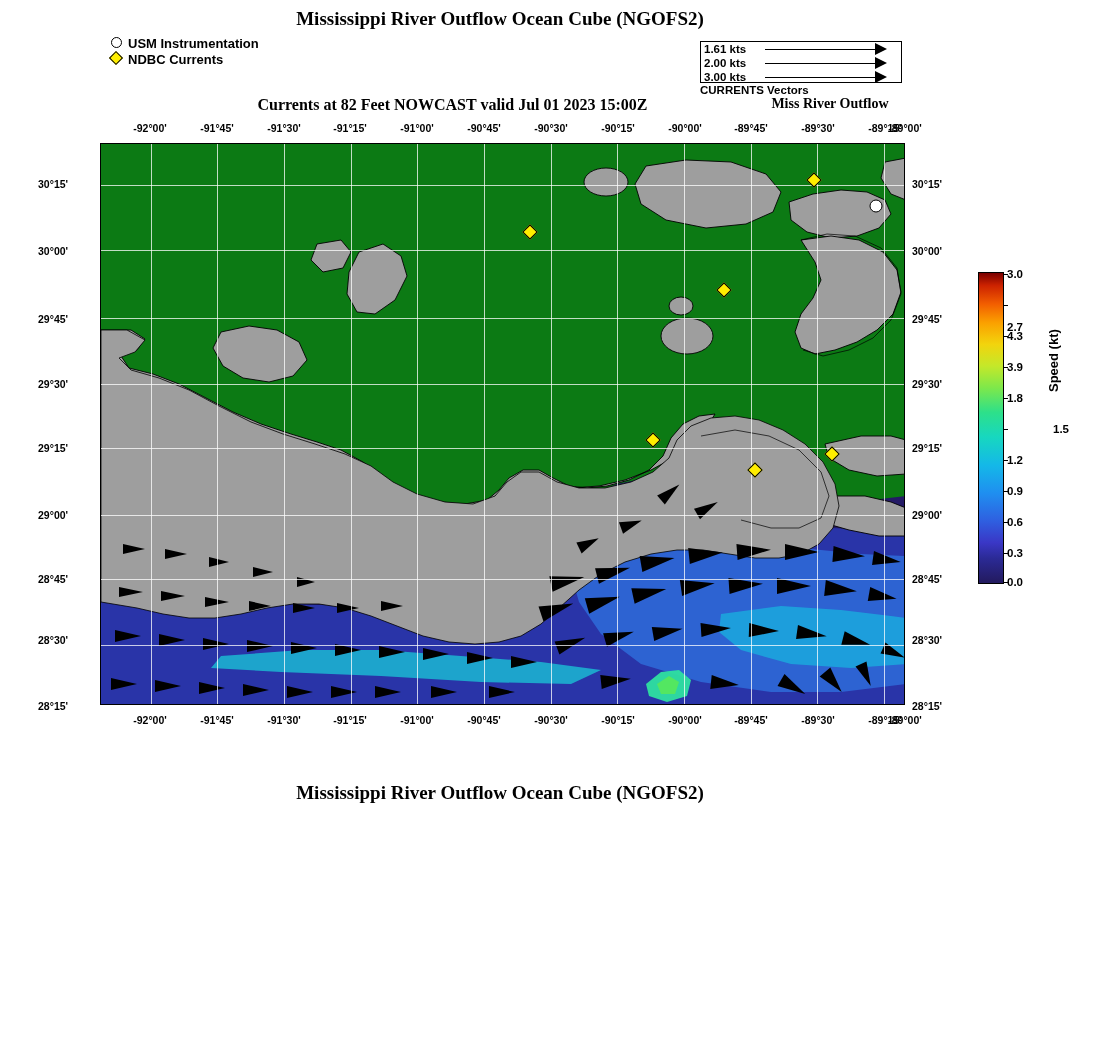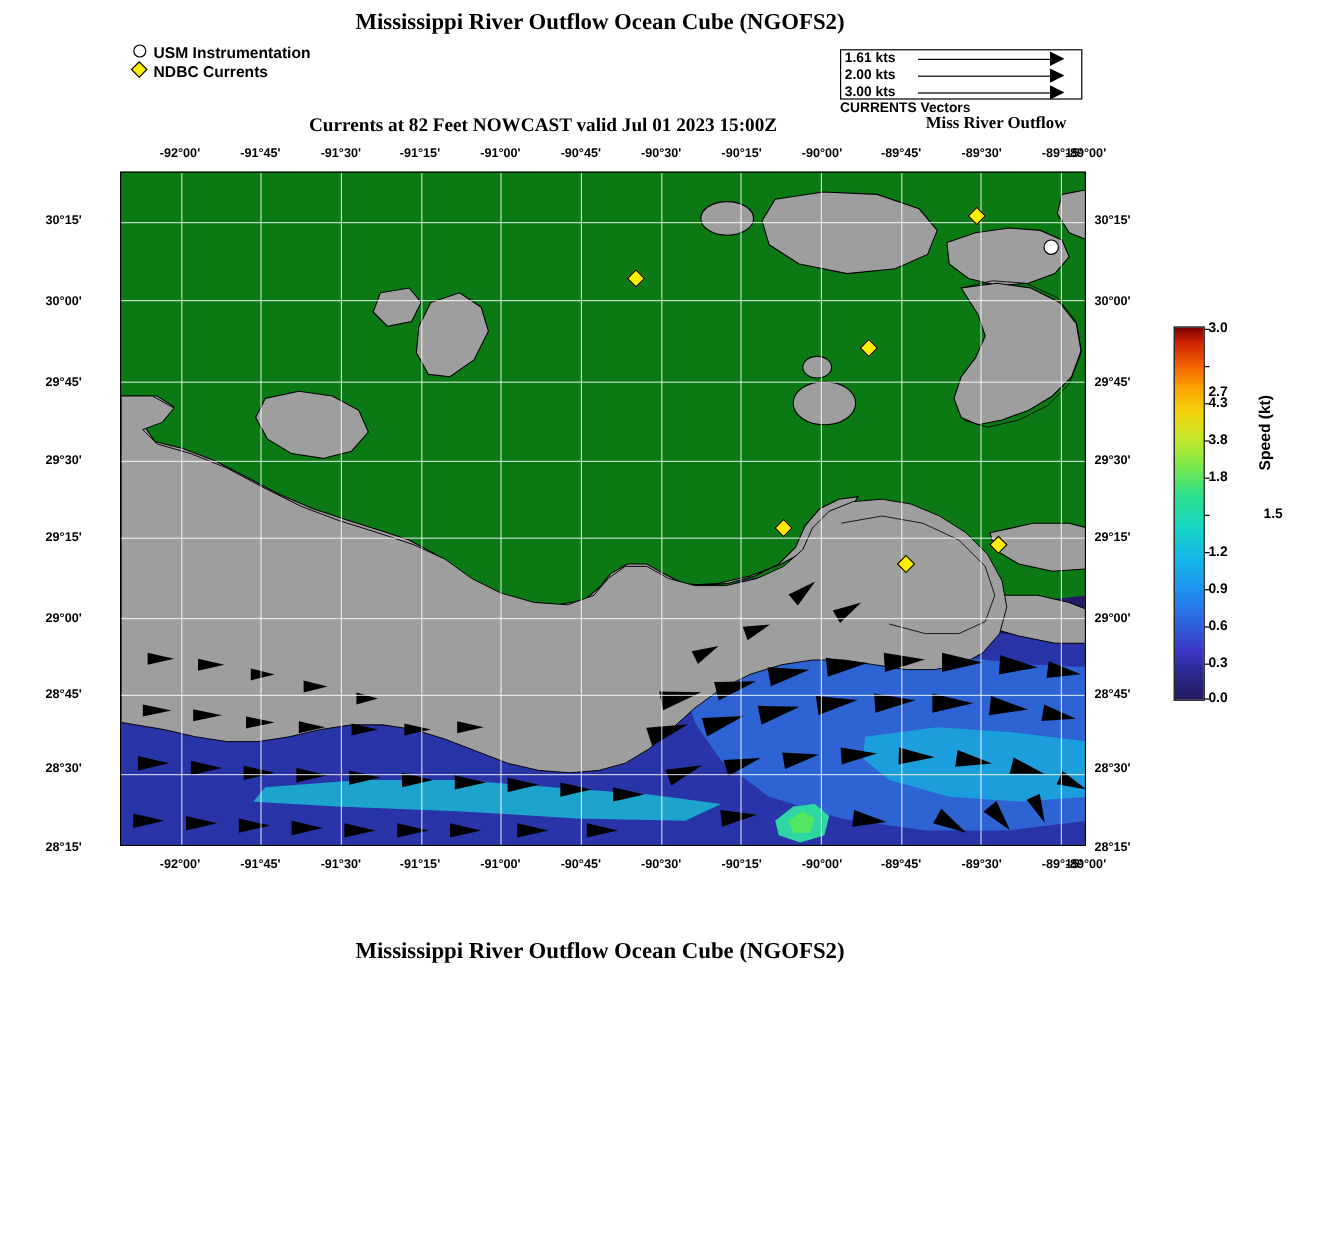--- a/index.html
+++ b/index.html
@@ -662,21 +662,21 @@
 <div class="abs" id="colorbar-wrap">
   <div id="colorbar"></div>
 
   <span class="cb-tickmark" style="top:2px;"></span>
   <span class="cb-tick" style="top:2px;">3.0</span>
   <span class="cb-tickmark" style="top:33px;"></span>
   <span class="cb-tick" style="top:33px;margin-top:22px;">2.7</span>
   <span class="cb-tickmark" style="top:64px;"></span>
   <span class="cb-tick" style="top:64px;">4.3</span>
   <span class="cb-tickmark" style="top:95px;"></span>
-  <span class="cb-tick" style="top:95px;">3.8</span>
+  <span class="cb-tick" style="top:95px;">3.9</span>
   <span class="cb-tickmark" style="top:126px;"></span>
   <span class="cb-tick" style="top:126px;">1.8</span>
   <span class="cb-tickmark" style="top:157px;"></span>
   <span class="cb-tick" style="top:157px;margin-left:46px;">1.5</span>
   <span class="cb-tickmark" style="top:188px;"></span>
   <span class="cb-tick" style="top:188px;">1.2</span>
   <span class="cb-tickmark" style="top:219px;"></span>
   <span class="cb-tick" style="top:219px;">0.9</span>
   <span class="cb-tickmark" style="top:250px;"></span>
   <span class="cb-tick" style="top:250px;">0.6</span>

